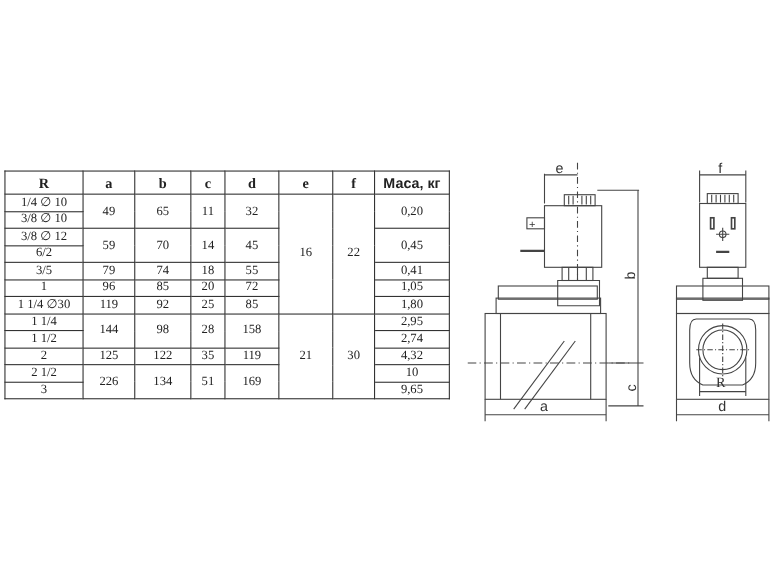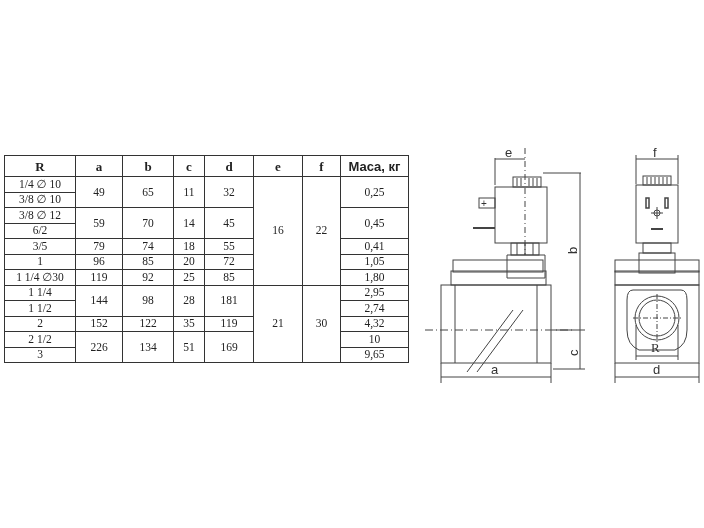--- a/index.html
+++ b/index.html
@@ -32,21 +32,21 @@
     <th class="cm mass">Маса, кг</th>
   </tr>
   <tr>
     <td>1/4 ∅ 10</td>
     <td rowspan="2">49</td>
     <td rowspan="2">65</td>
     <td rowspan="2">11</td>
     <td rowspan="2">32</td>
     <td rowspan="7">16</td>
     <td rowspan="7">22</td>
-    <td rowspan="2">0,25</td>
+    <td rowspan="2">0,20</td>
   </tr>
   <tr>
     <td>3/8 ∅ 10</td>
   </tr>
   <tr>
     <td>3/8 ∅ 12</td>
     <td rowspan="2">59</td>
     <td rowspan="2">70</td>
     <td rowspan="2">14</td>
     <td rowspan="2">45</td>
@@ -77,32 +77,32 @@
     <td>92</td>
     <td>25</td>
     <td>85</td>
     <td>1,80</td>
   </tr>
   <tr>
     <td>1 1/4</td>
     <td rowspan="2">144</td>
     <td rowspan="2">98</td>
     <td rowspan="2">28</td>
-    <td rowspan="2">181</td>
+    <td rowspan="2">158</td>
     <td rowspan="5">21</td>
     <td rowspan="5">30</td>
     <td>2,95</td>
   </tr>
   <tr>
     <td>1 1/2</td>
     <td>2,74</td>
   </tr>
   <tr>
     <td>2</td>
-    <td>152</td>
+    <td>125</td>
     <td>122</td>
     <td>35</td>
     <td>119</td>
     <td>4,32</td>
   </tr>
   <tr>
     <td>2 1/2</td>
     <td rowspan="2">226</td>
     <td rowspan="2">134</td>
     <td rowspan="2">51</td>

